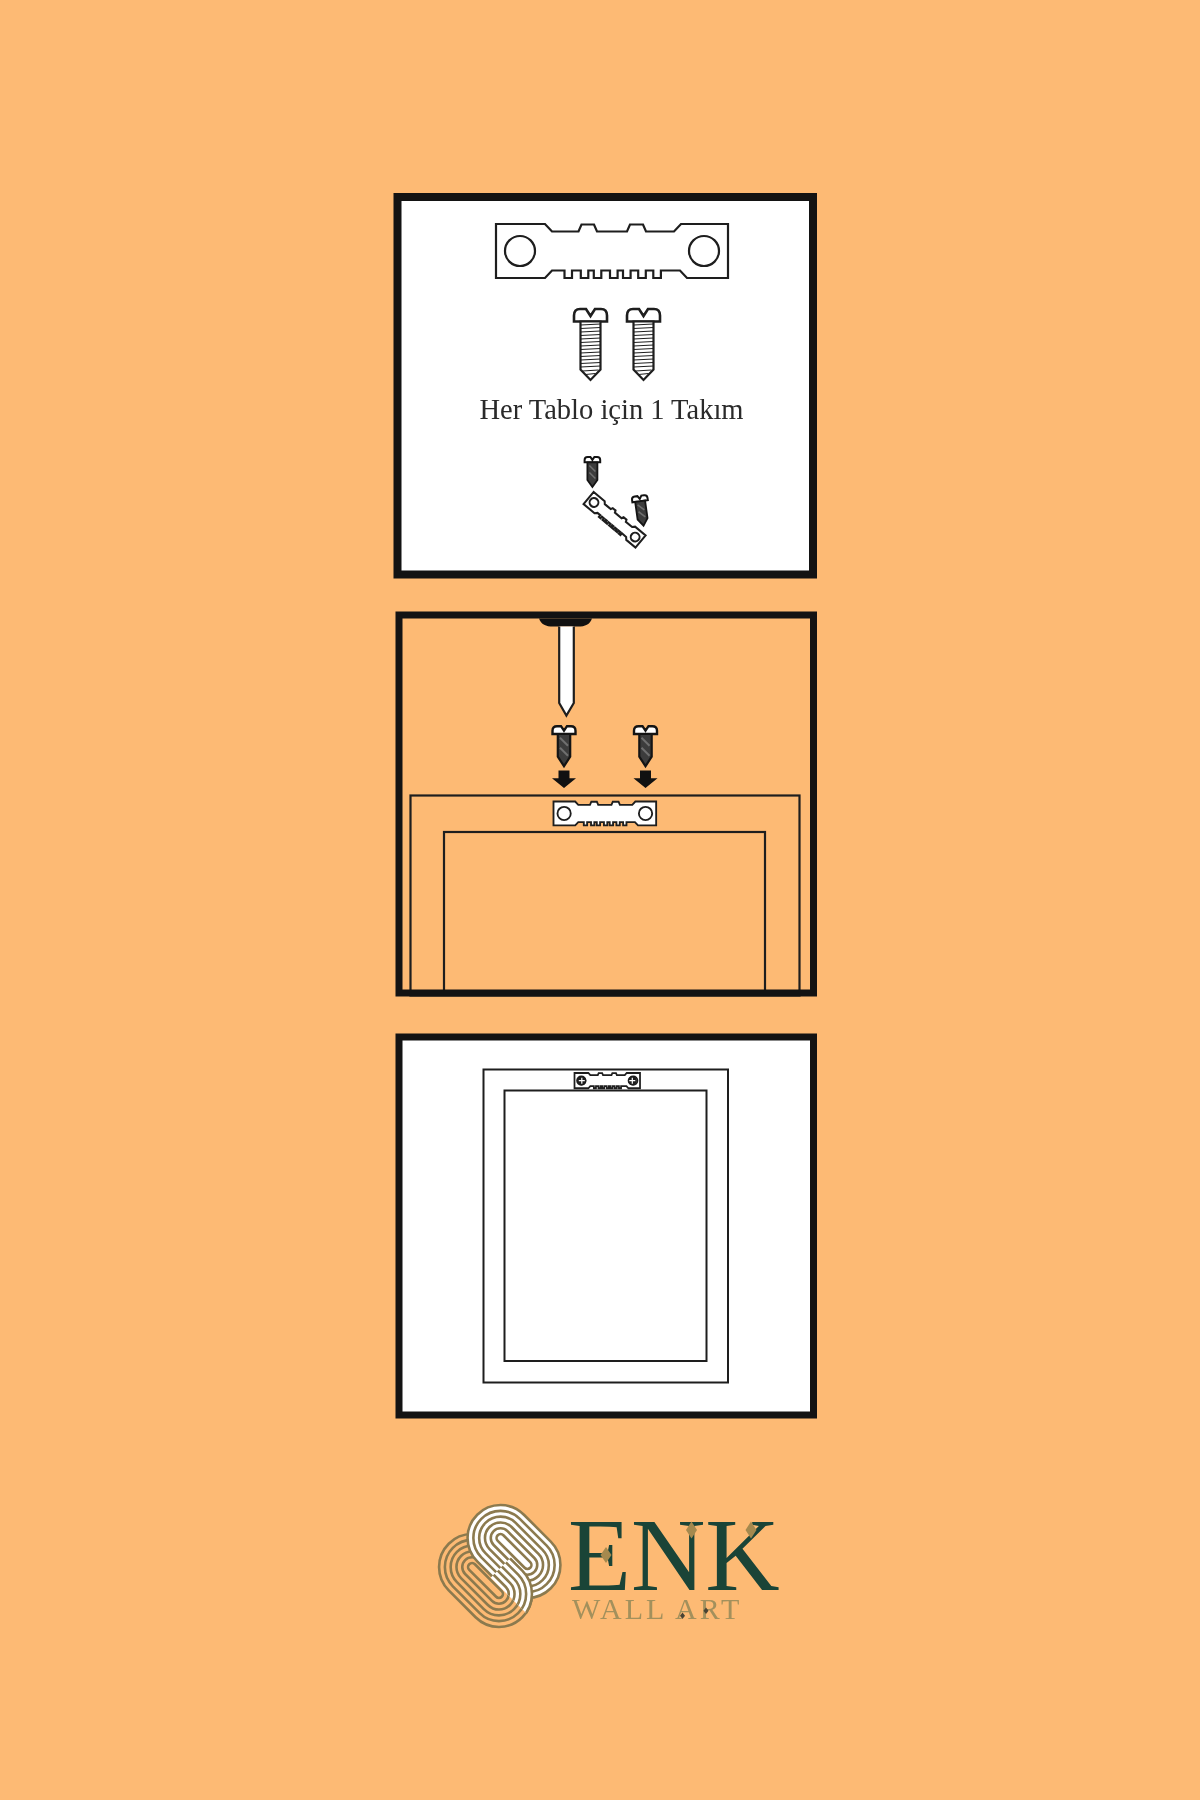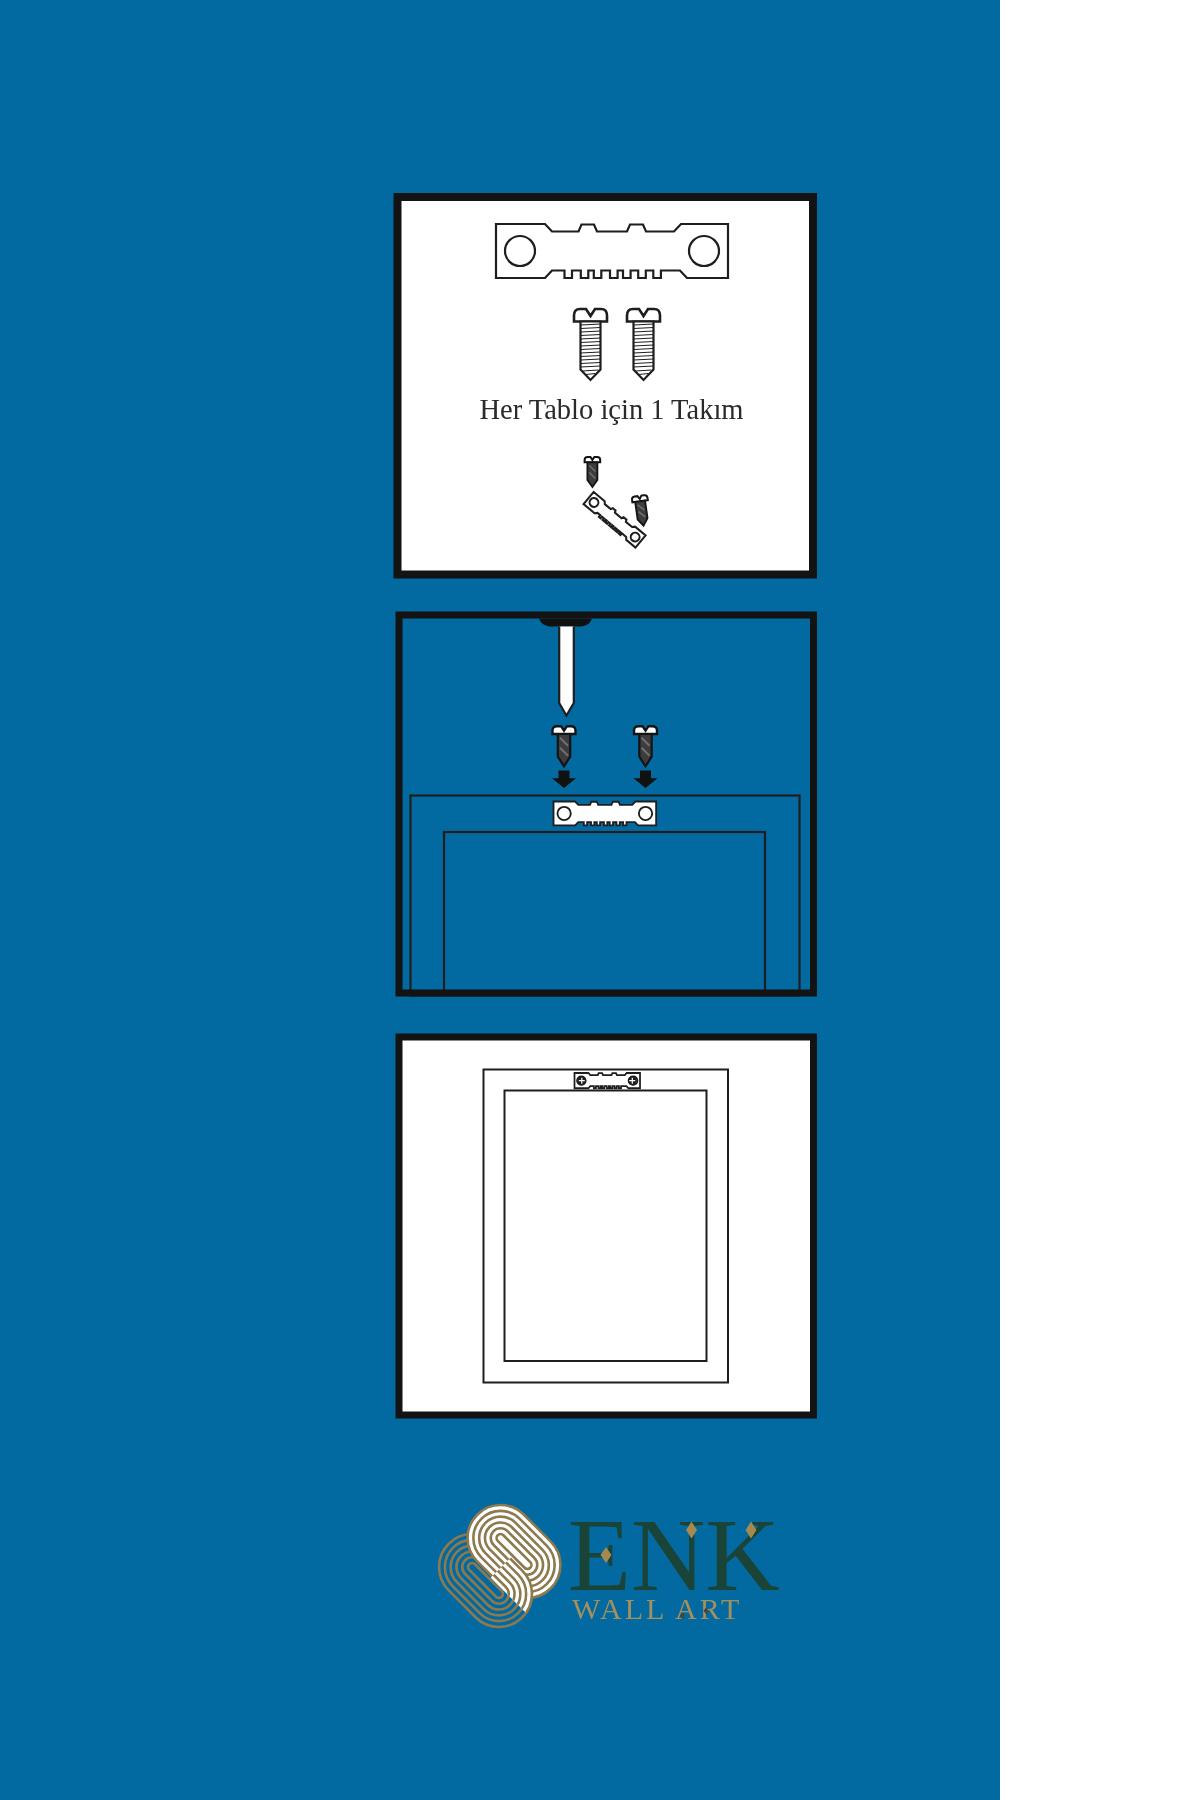--- a/index.html
+++ b/index.html
@@ -1,16 +1,16 @@
 <!DOCTYPE html>
 <html><head>
 <meta charset="utf-8">
 <style>
   html,body{margin:0;padding:0;background:#ffffff;}
-  #page{position:relative;width:1000px;height:1800px;background:#0369a1;overflow:hidden;}
+  #page{position:relative;width:1200px;height:1800px;background:#fdba74;overflow:hidden;}
   svg{display:block;}
   text{font-family:"Liberation Serif", serif;}
 </style>
 </head>
 <body>
 <div id="page">
 <svg width="1200" height="1800" viewBox="0 0 1200 1800">
   <defs>
 
     <g id="plate" fill="#ffffff" stroke="#1e1e1e">

